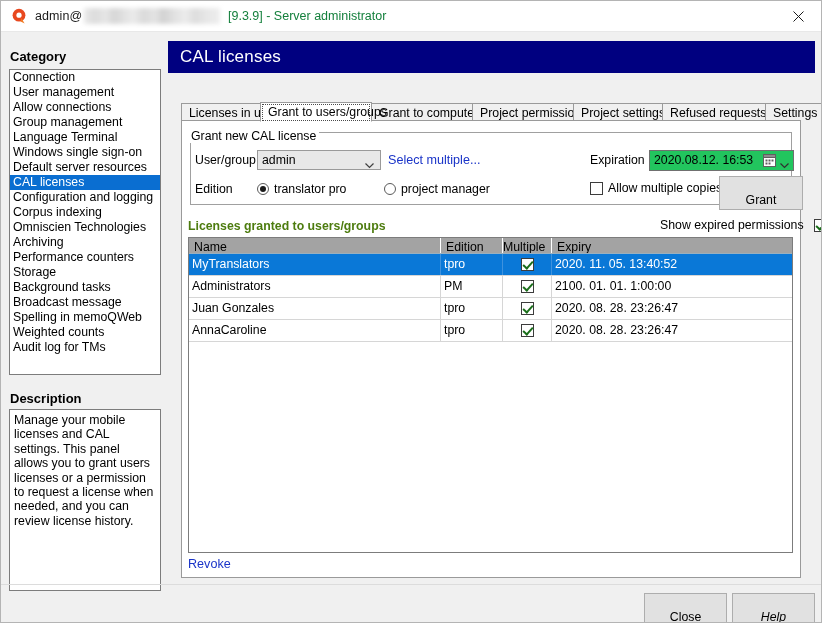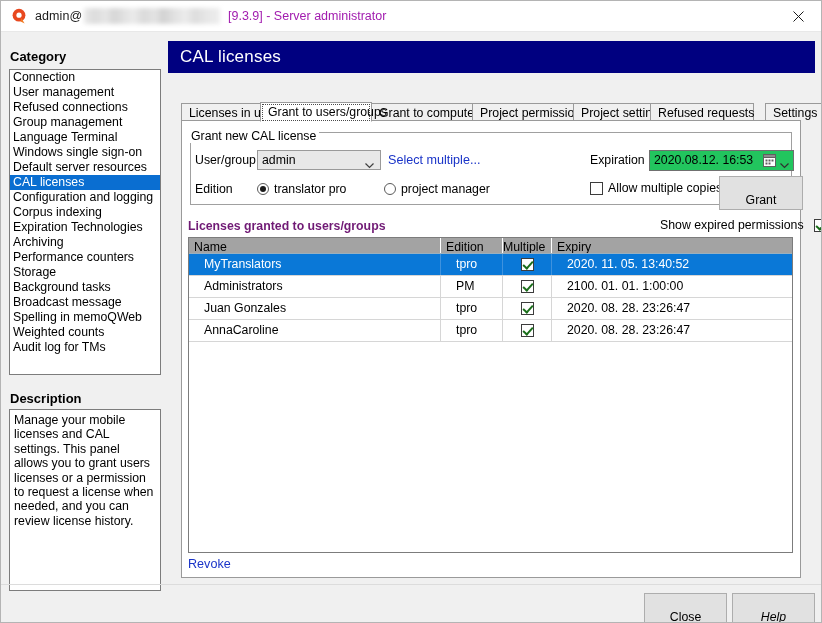--- a/index.html
+++ b/index.html
@@ -55,21 +55,21 @@
     background: linear-gradient(90deg,
         #e9e9e9 0%, #dcdcdc 8%, #e6e6e6 16%, #d6d6d6 22%, #e2e2e2 30%,
         #ebebeb 36%, #dadada 44%, #e4e4e4 52%, #d2d2d2 58%, #e0e0e0 66%,
         #ececec 74%, #dddddd 82%, #e7e7e7 90%, #ededed 100%);
     filter: blur(2px);
   }
   .title-rest {
     position: absolute;
     left: 227px; top: 8px;
     font-size: 12.5px;
-    color: #a21caf;
+    color: #15803d;
     white-space: nowrap;
   }
   .win-close {
     position: absolute;
     right: 0; top: 0;
     width: 46px; height: 30px;
     display: flex; align-items: center; justify-content: center;
     cursor: default;
   }
   .win-close svg { display: block; }
@@ -325,21 +325,21 @@
     position: absolute;
     left: 718px; top: 175px;
     width: 84px; height: 22px;
   }
 
   .section-title {
     position: absolute;
     left: 187px; top: 218px;
     font-size: 12.3px;
     font-weight: bold;
-    color: #701a75;
+    color: #4d7c0f;
   }
   .show-expired {
     position: absolute;
     left: 659px; top: 217px;
   }
 
   
   .grid {
     position: absolute;
     left: 187px; top: 236px;
@@ -370,21 +370,21 @@
     display: flex;
     height: 22px;
     border-bottom: 1px solid #d6d6d6;
     box-sizing: border-box;
     cursor: default;
   }
   .grid-row.selected { background: #0a78d7; color: #fff; }
   .grid-row .cell {
     font-size: 12.3px;
     line-height: 21px;
-    padding-left: 15px;
+    padding-left: 3px;
     border-right: 1px solid #d6d6d6;
     box-sizing: border-box;
     white-space: nowrap;
     overflow: hidden;
   }
   .grid-row.selected .cell { border-right-color: #3e92de; }
   .c-name { width: 252px; }
   .c-edition { width: 62px; }
   .c-multiple { width: 49px; text-align: center; padding-left: 0 !important; }
   .c-expiry { width: 240px; border-right: none !important; }
@@ -437,29 +437,29 @@
         <line x1="0.5" y1="0.5" x2="10.5" y2="10.5" stroke="#1a1a1a" stroke-width="1"></line>
         <line x1="10.5" y1="0.5" x2="0.5" y2="10.5" stroke="#1a1a1a" stroke-width="1"></line>
       </svg>
     </div>
   </div>
 
   <div class="category-label">Category</div>
   <div class="category-box" id="category-list">
       <div class="cat-item">Connection</div>
       <div class="cat-item">User management</div>
-      <div class="cat-item">Refused connections</div>
+      <div class="cat-item">Allow connections</div>
       <div class="cat-item">Group management</div>
       <div class="cat-item">Language Terminal</div>
       <div class="cat-item">Windows single sign-on</div>
       <div class="cat-item">Default server resources</div>
       <div class="cat-item selected">CAL licenses</div>
       <div class="cat-item">Configuration and logging</div>
       <div class="cat-item">Corpus indexing</div>
-      <div class="cat-item">Expiration Technologies</div>
+      <div class="cat-item">Omniscien Technologies</div>
       <div class="cat-item">Archiving</div>
       <div class="cat-item">Performance counters</div>
       <div class="cat-item">Storage</div>
       <div class="cat-item">Background tasks</div>
       <div class="cat-item">Broadcast message</div>
       <div class="cat-item">Spelling in memoQWeb</div>
       <div class="cat-item">Weighted counts</div>
       <div class="cat-item">Audit log for TMs</div>
     </div>
 
@@ -469,21 +469,21 @@
   <div class="header-bar">
     <div class="header-title">CAL licenses</div>
   </div>
 
   <div class="tabstrip" id="tab-strip">
       <div class="tab" style="left: 0px; width: 80px;"><span>Licenses in use</span></div>
       <div class="tab active" style="left: 79px; width: 112px;"><span>Grant to users/groups</span><span class="tab-focus"></span></div>
       <div class="tab" style="left: 190px; width: 102px;"><span>Grant to computers</span></div>
       <div class="tab" style="left: 291px; width: 102px;"><span>Project permissions</span></div>
       <div class="tab" style="left: 392px; width: 90px;"><span>Project settings</span></div>
-      <div class="tab" style="left: 469px; width: 104px;"><span>Refused requests</span></div>
+      <div class="tab" style="left: 481px; width: 104px;"><span>Refused requests</span></div>
       <div class="tab" style="left: 584px; width: 65px;"><span>Settings</span></div>
     </div>
 
   <div class="tabpanel">
     <div class="groupbox"></div>
   </div>
 
   <div class="groupbox-title">Grant new CAL license</div>
 
   <div class="fld-label" style="left:194px; top:152px;">User/group</div>

